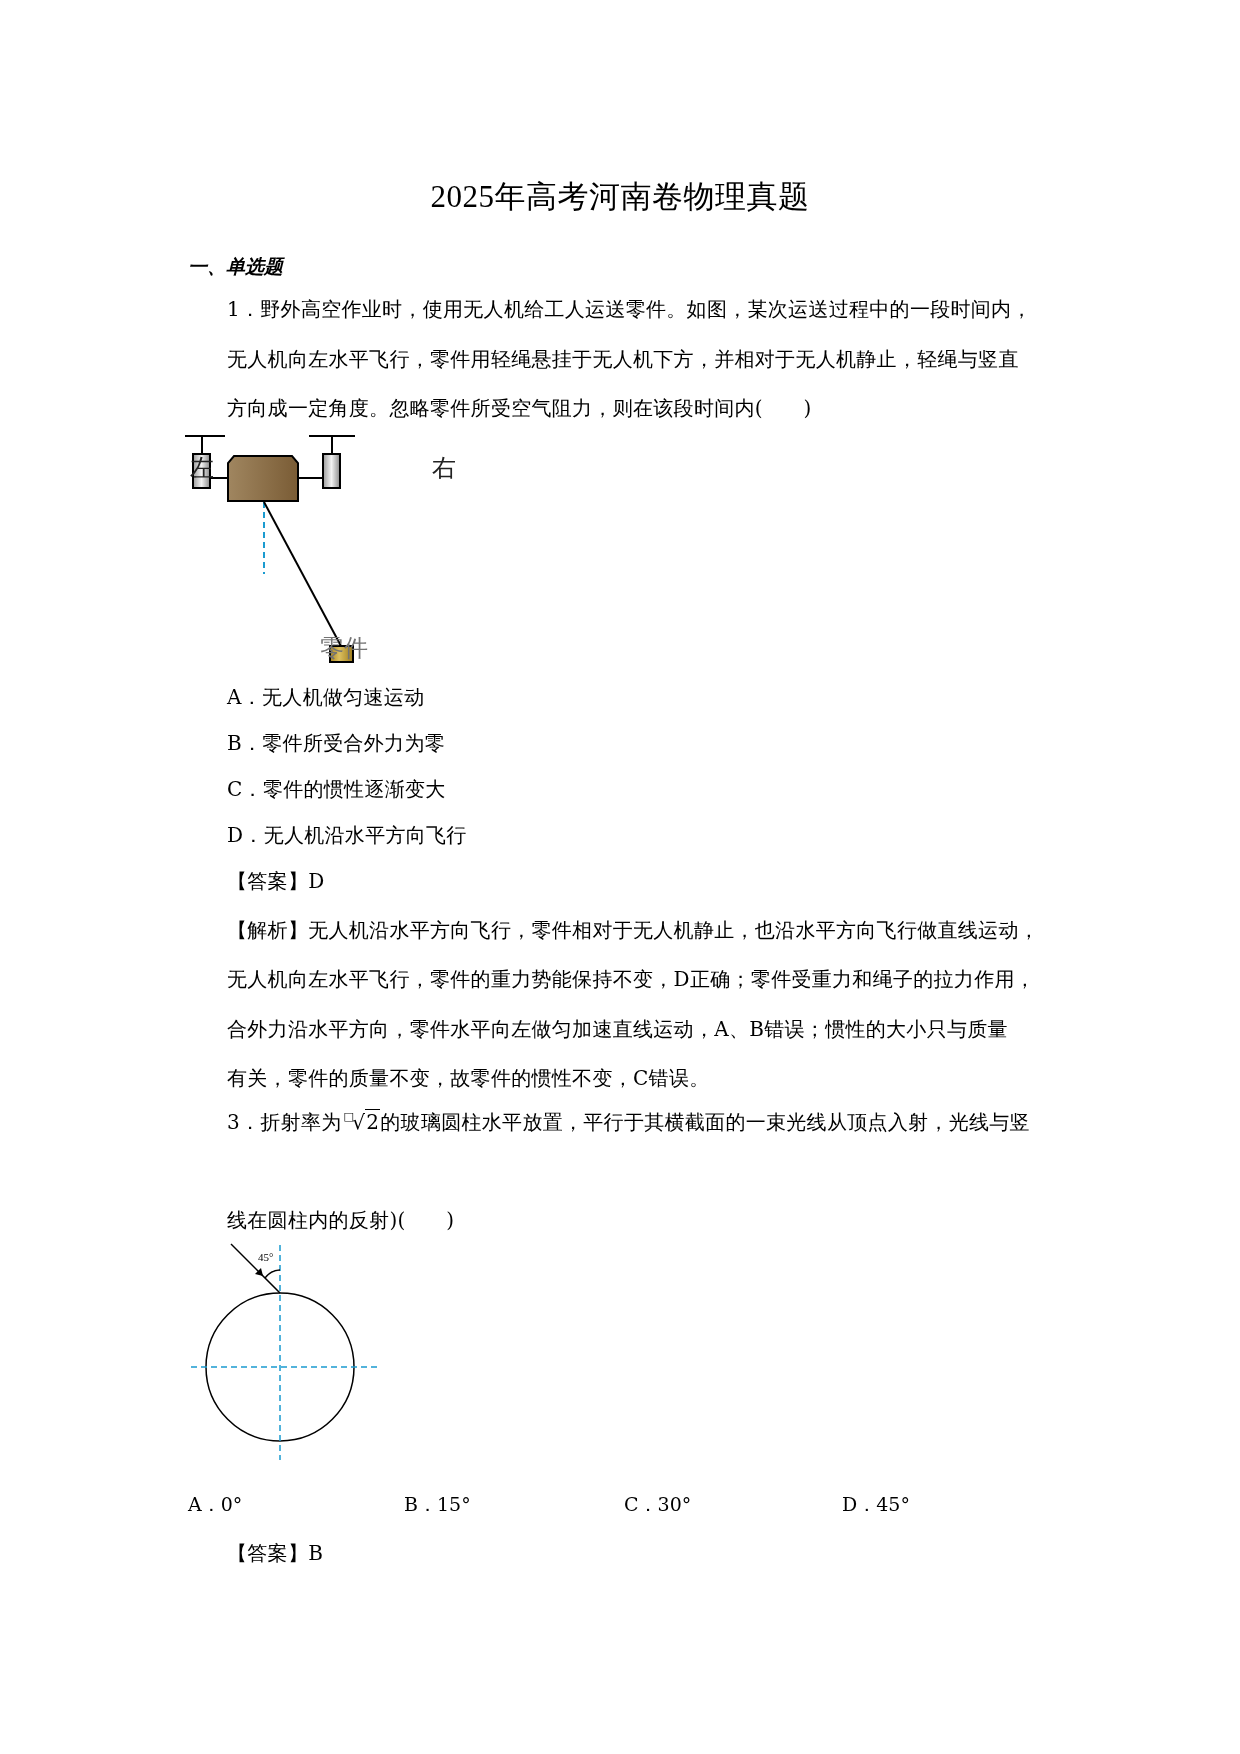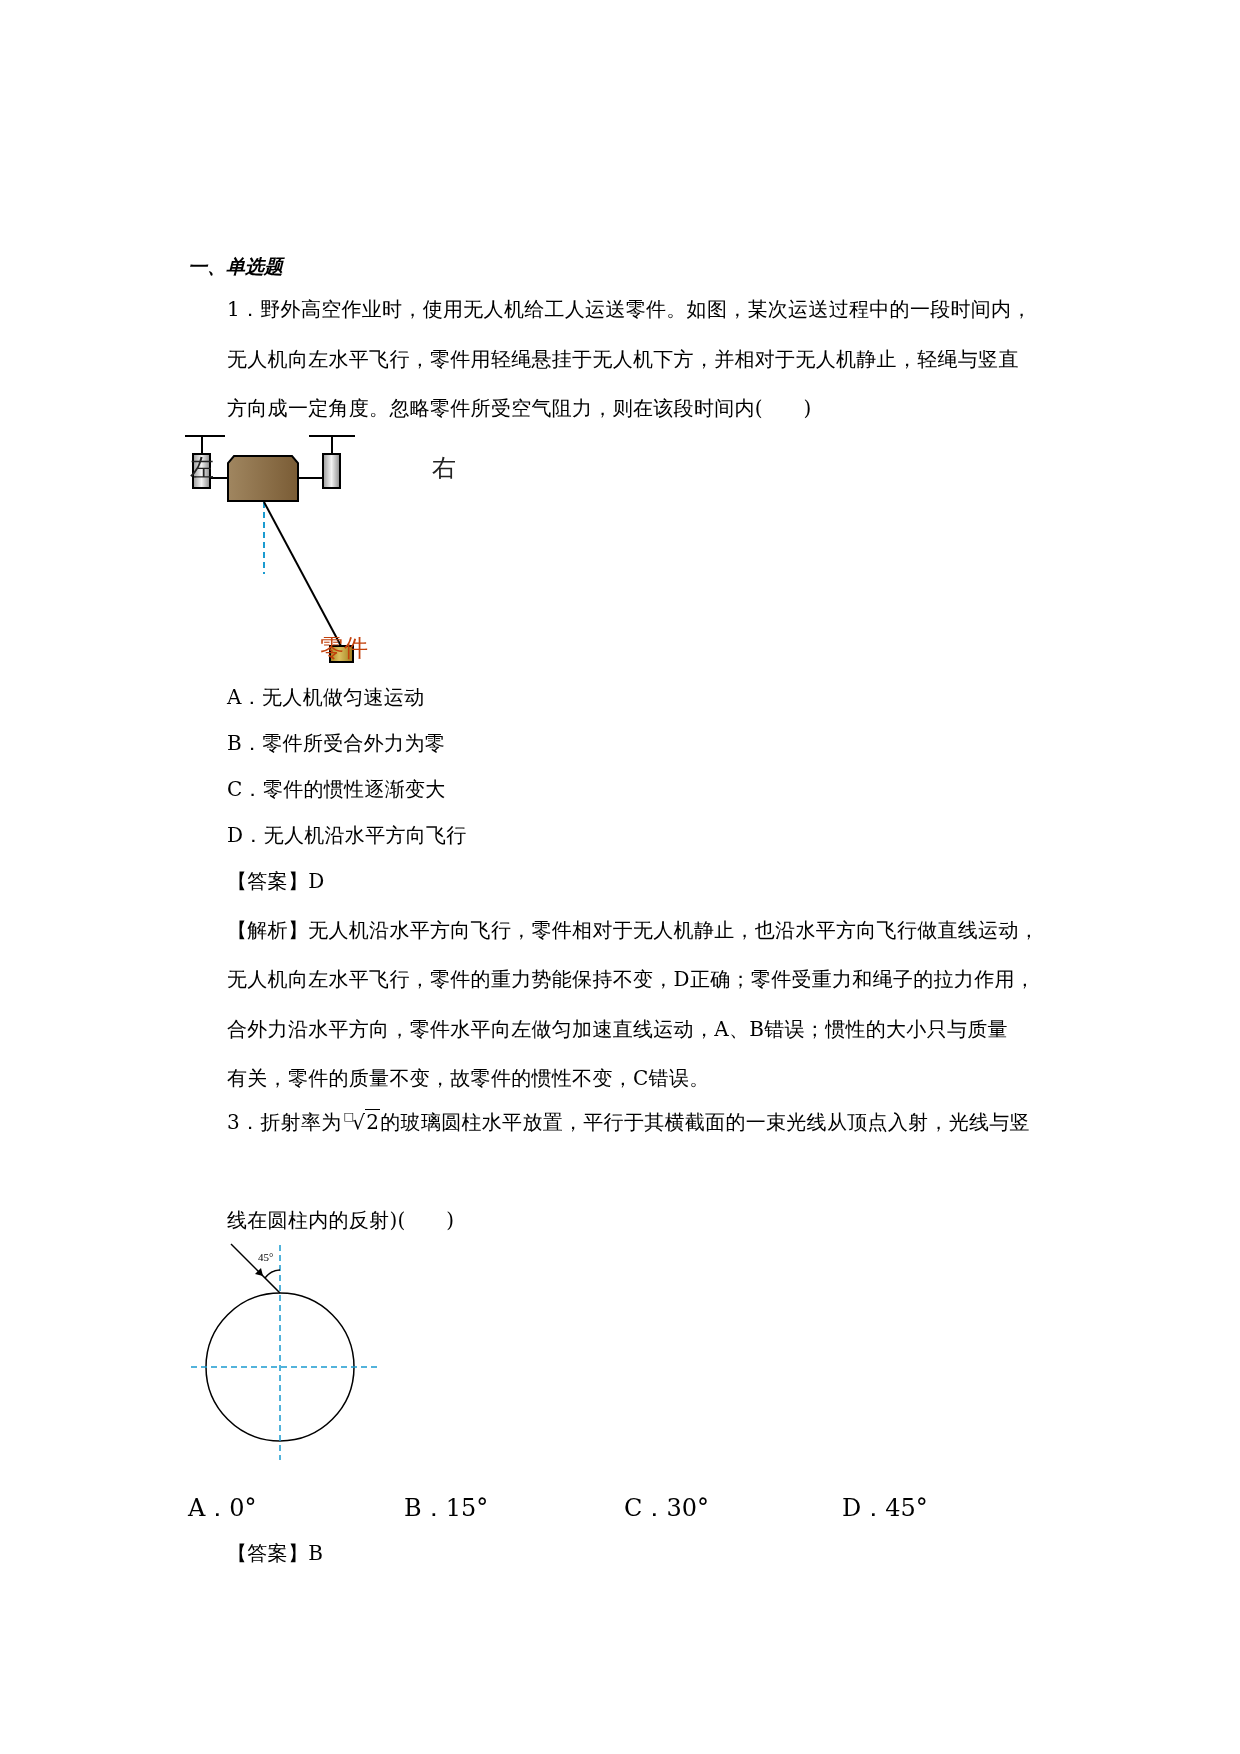--- a/index.html
+++ b/index.html
@@ -4,31 +4,32 @@
   <style>
     html, body { margin: 0; padding: 0; background: #ffffff; }
     body { width: 1240px; height: 1754px; position: relative; overflow: hidden;
            font-family: "DejaVu Serif", "Liberation Serif", serif; color: #000; }
     .page { position: absolute; left: 0; top: 0; width: 1240px; height: 1754px; }
     .title { position: absolute; left: 0; width: 1240px; top: 176px; text-align: center;
              font-size: 31px; font-family: "Liberation Serif", "DejaVu Serif", serif; letter-spacing: 0.5px; }
     .section { position: absolute; left: 188px; top: 254px; font-size: 19px; font-weight: bold;
                font-family: "DejaVu Sans", sans-serif; font-style: italic; }
     .line { position: absolute; left: 188px; font-size: 20px; white-space: nowrap; letter-spacing: 0.3px; margin-left: 39px; }
-    .opt { position: absolute; font-size: 24px; white-space: nowrap; }
+    .opt { position: absolute; font-size: 19px; white-space: nowrap; }
     .diagram { position: absolute; }
     .sqrt { display: inline-block; position: relative; padding-left: 2px; }
     .sqrt .idx { font-size: 11px; vertical-align: 9px; margin-right: -2px; }
     .sqrt .rad { border-top: 1.5px solid #000; padding: 0 1px; }
   </style>
 </head>
 <body>
 
 <div class="page">
 
+  <div class="title">2025年高考河南卷物理真题</div>
   <div class="section">一、单选题</div>
 
   <div class="line" style="top:296px">1．野外高空作业时，使用无人机给工人运送零件。如图，某次运送过程中的一段时间内，</div>
   <div class="line" style="top:346px">无人机向左水平飞行，零件用轻绳悬挂于无人机下方，并相对于无人机静止，轻绳与竖直</div>
   <div class="line" style="top:395px">方向成一定角度。忽略零件所受空气阻力，则在该段时间内(　　)</div>
 
   <div class="diagram" style="left:185px; top:430px; width:300px; height:240px;">
     <svg width="300" height="240" viewBox="0 0 300 240">
       <defs>
         <linearGradient id="bodyGrad" x1="0" x2="1" y1="0" y2="0">
@@ -60,21 +61,21 @@
       <polygon points="69,26 107,26 113,33 113,71 43,71 43,33 49,26" fill="url(#bodyGrad)" stroke="#000" stroke-width="2"></polygon>
 
       <line x1="79" y1="72" x2="79" y2="144" stroke="#1a9bd0" stroke-width="2" stroke-dasharray="6,4"></line>
 
       <line x1="79" y1="72" x2="156" y2="216" stroke="#000" stroke-width="2"></line>
 
       <rect x="145" y="216" width="23" height="16" fill="url(#partGrad)" stroke="#000" stroke-width="2"></rect>
     </svg>
     <span style="position:absolute; left:5px; top:22px; font-size:24px; font-family:'DejaVu Sans',sans-serif; color:#222;">左</span>
     <span style="position:absolute; left:247px; top:22px; font-size:24px; font-family:'DejaVu Sans',sans-serif; color:#222;">右</span>
-    <span style="position:absolute; left:135px; top:202px; font-size:24px; font-family:'DejaVu Sans',sans-serif; color:#c2410c;">零件</span>
+    <span style="position:absolute; left:135px; top:202px; font-size:24px; font-family:'DejaVu Sans',sans-serif; color:#737373;">零件</span>
   </div>
 
   <div class="line" style="top:684px">
     <span>A．</span><span>无人机做匀速运动</span>
   </div>
   <div class="line" style="top:730px">
     <span>B．</span><span>零件所受合外力为零</span>
   </div>
   <div class="line" style="top:776px">
     <span>C．</span><span>零件的惯性逐渐变大</span>

